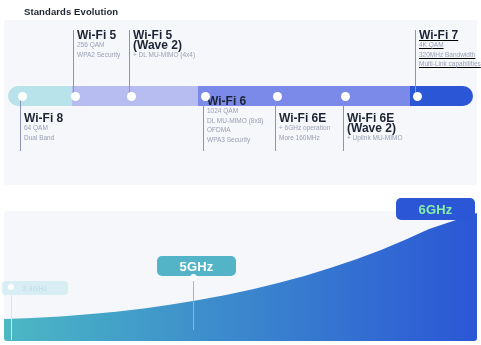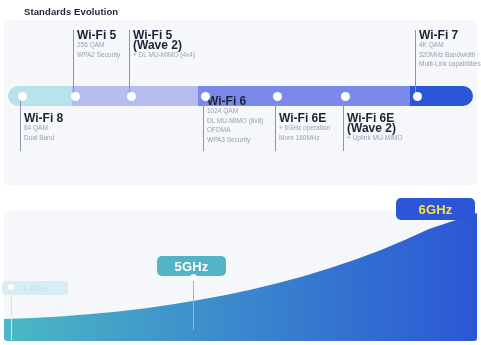--- a/index.html
+++ b/index.html
@@ -153,21 +153,21 @@
         <div class="evt-sub">256 QAM</div>
         <div class="evt-sub">WPA2 Security</div>
       </div>
       <div class="stem" style="left: 129px; top: 30px; height: 66px;"></div>
       <div class="evt" style="left: 133px; top: 30px;">
         <div class="evt-title">Wi-Fi 5</div>
         <div class="evt-title">(Wave 2)</div>
         <div class="evt-sub">+ DL MU-MIMO (4x4)</div>
       </div>
       <div class="stem" style="left: 415px; top: 30px; height: 66px;"></div>
-      <div class="evt" style="left: 419px; top: 30px;">
+      <div class="evt" style="left: 419px; top: 30px; text-decoration: underline;">
         <div class="evt-title">Wi-Fi 7</div>
         <div class="evt-sub">4K QAM</div>
         <div class="evt-sub">320MHz Bandwidth</div>
         <div class="evt-sub">Multi-Link capabilities</div>
       </div>
       <div class="stem" style="left: 20px; top: 96px; height: 55px;"></div>
       <div class="evt" style="left: 24px; top: 113px;">
         <div class="evt-title">Wi-Fi 8</div>
         <div class="evt-sub">64 QAM</div>
         <div class="evt-sub">Dual Band</div>
@@ -205,18 +205,18 @@
       </defs>
       <path id="curve-path" d="M 0,108 C 150,104 300,78 425,18 L 473,2 L 473,130 L 0,130 Z" fill="url(#curveGrad)"></path>
     </svg>
   </div>
 
   <div id="spectrum-layer">
       <div class="spec-stem" style="left: 11px; top: 290px; height: 50px; background: rgb(207, 231, 240);"></div>
       <div class="badge badge-sm" style="left: 2px; top: 281px; width: 66px; height: 14px; background: rgb(216, 238, 244); color: rgb(191, 226, 238);">2.4GHz</div>
       <div class="spec-dot" style="left: 8px; top: 284px; width: 6px; height: 6px;"></div>
       <div class="spec-stem" style="left: 193px; top: 280px; height: 50px; background: rgb(126, 196, 210);"></div>
-      <div class="badge" style="left: 157px; top: 256px; width: 69px; height: 20px; background: rgb(82, 180, 198); color: rgb(255, 255, 255);">5GHz</div>
+      <div class="badge" style="left: 157px; top: 256px; width: 79px; height: 20px; background: rgb(82, 180, 198); color: rgb(255, 255, 255);">5GHz</div>
       <div class="spec-dot" style="left: 190px; top: 274px; width: 7px; height: 7px;"></div>
-      <div class="badge" style="left: 396px; top: 198px; width: 79px; height: 22px; background: rgb(43, 86, 214); color: #fde047;">6GHz</div>
+      <div class="badge" style="left: 396px; top: 198px; width: 79px; height: 22px; background: rgb(43, 86, 214); color: #86efac;">6GHz</div>
     </div>
 
 </div>
 
 </body></html>

